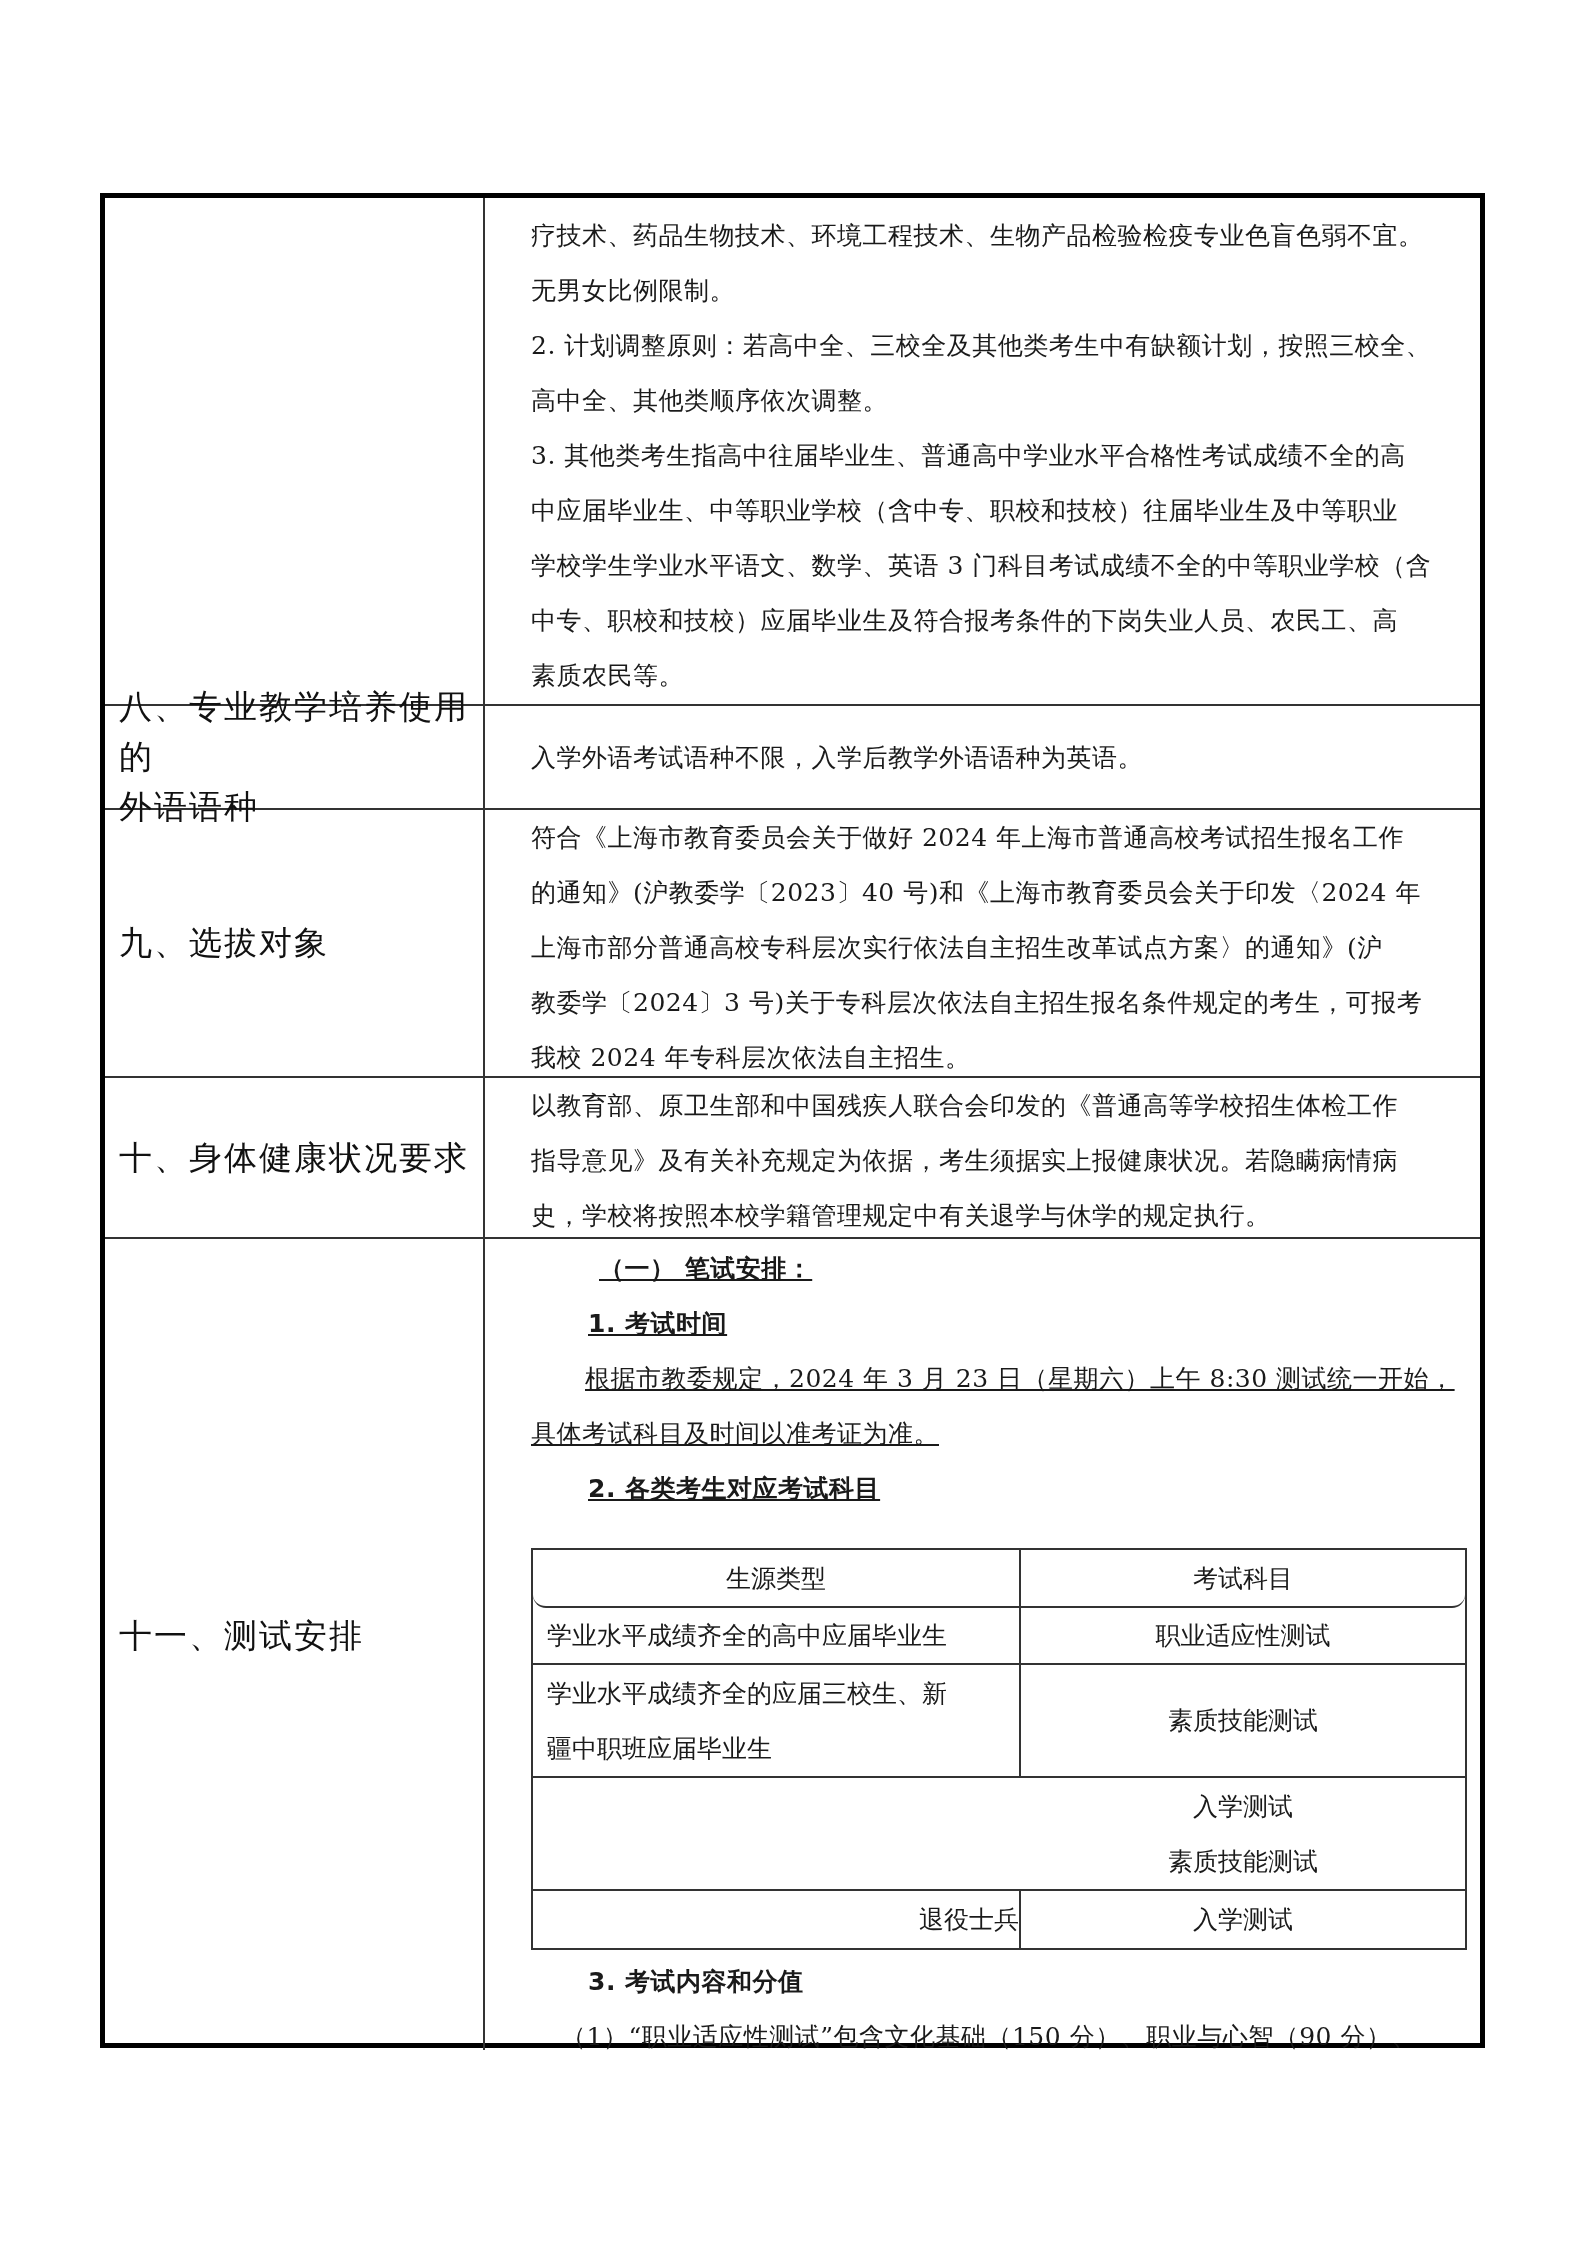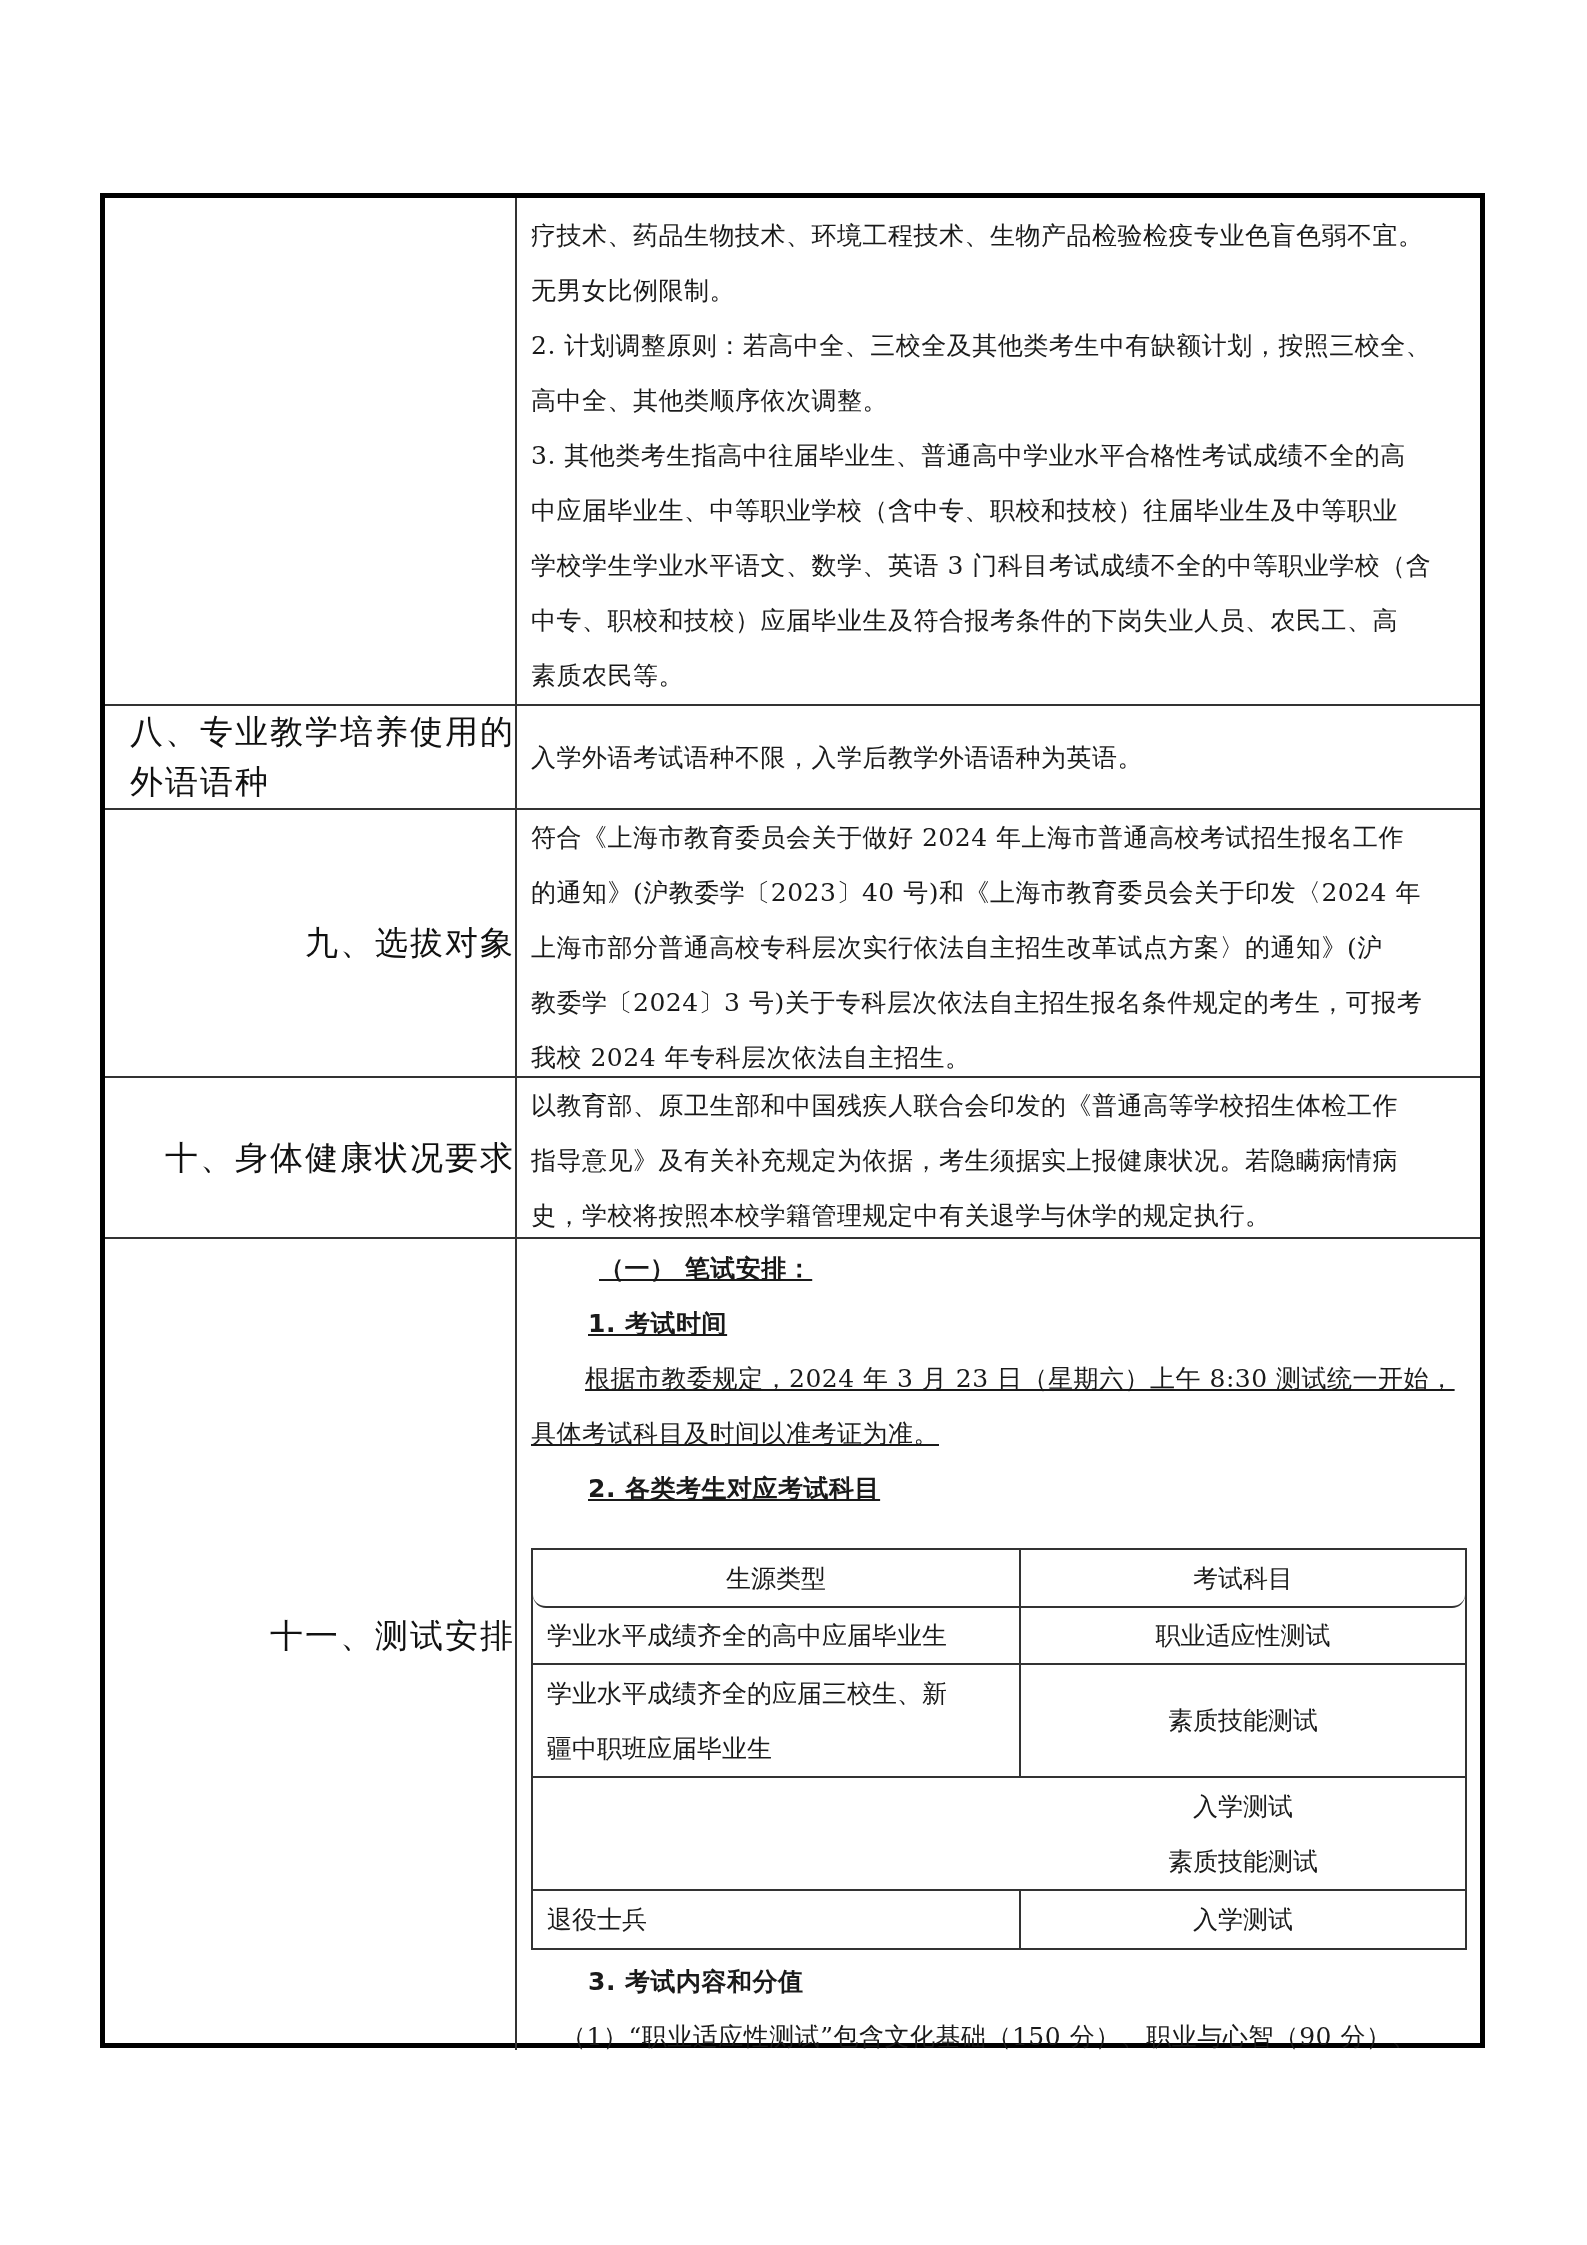--- a/index.html
+++ b/index.html
@@ -1,28 +1,28 @@
 <!DOCTYPE html>
 <html><head>
 <meta charset="utf-8">
 <style>
   html, body { margin: 0; padding: 0; background: #ffffff; }
   body { width: 1587px; height: 2245px; position: relative; overflow: hidden; font-family: "DejaVu Serif", "Liberation Serif", serif; color: #1a1a1a; }
   .page { position: absolute; left: 0; top: 0; width: 1587px; height: 2245px; }
   .outer { position: absolute; left: 100px; top: 193px; width: 1385px; height: 1855px; border: 5px solid #000000; box-sizing: border-box; }
   .row { position: absolute; left: 0; width: 100%; border-bottom: 2px solid #333; box-sizing: border-box; }
   .row.last { border-bottom: none; }
-  .lcell { position: absolute; left: 0; top: 0; width: 412px; height: 100%; border-right: 2px solid #333; box-sizing: border-box; display: flex; align-items: center; padding-left: 14px; justify-content: flex-end; }
+  .lcell { position: absolute; left: 0; top: 0; width: 380px; height: 100%; border-right: 2px solid #333; box-sizing: border-box; display: flex; align-items: center; padding-left: 14px; }
   .rcell { position: absolute; left: 412px; top: 0; right: 0; height: 100%; box-sizing: border-box; padding: 0 14px; }
   .head { font-family: "DejaVu Sans", "Liberation Sans", sans-serif; font-size: 33px; letter-spacing: 2px; line-height: 50px; color: #111; }
   .txt { font-size: 25px; line-height: 55px; letter-spacing: 0.5px; white-space: nowrap; }
   .bold { font-weight: bold; font-family: "DejaVu Sans", "Liberation Sans", sans-serif; }
   .inner { position: absolute; left: 14px; width: 936px; border: 2px solid #333; box-sizing: border-box; }
   .irow { position: absolute; left: 0; width: 100%; border-bottom: 2px solid #333; box-sizing: border-box; }
-  .irow.last { border-bottom: none; }
+  .irow.last { border-bottom: none; text-align: right; }
   .ic1 { position: absolute; left: 0; top: 0; width: 488px; height: 100%; border-right: 2px solid #333; box-sizing: border-box; display: flex; flex-direction: column; justify-content: center; padding-left: 14px; }
   .ic2 { position: absolute; left: 488px; right: 0; top: 0; height: 100%; display: flex; flex-direction: column; justify-content: center; align-items: center; }
   .ic1.center { align-items: center; padding-left: 0; }
   .itxt { font-size: 25px; line-height: 55px; white-space: nowrap; }
 </style>
 </head>
 <body>
 
 <div class="page">
   <div class="outer">

